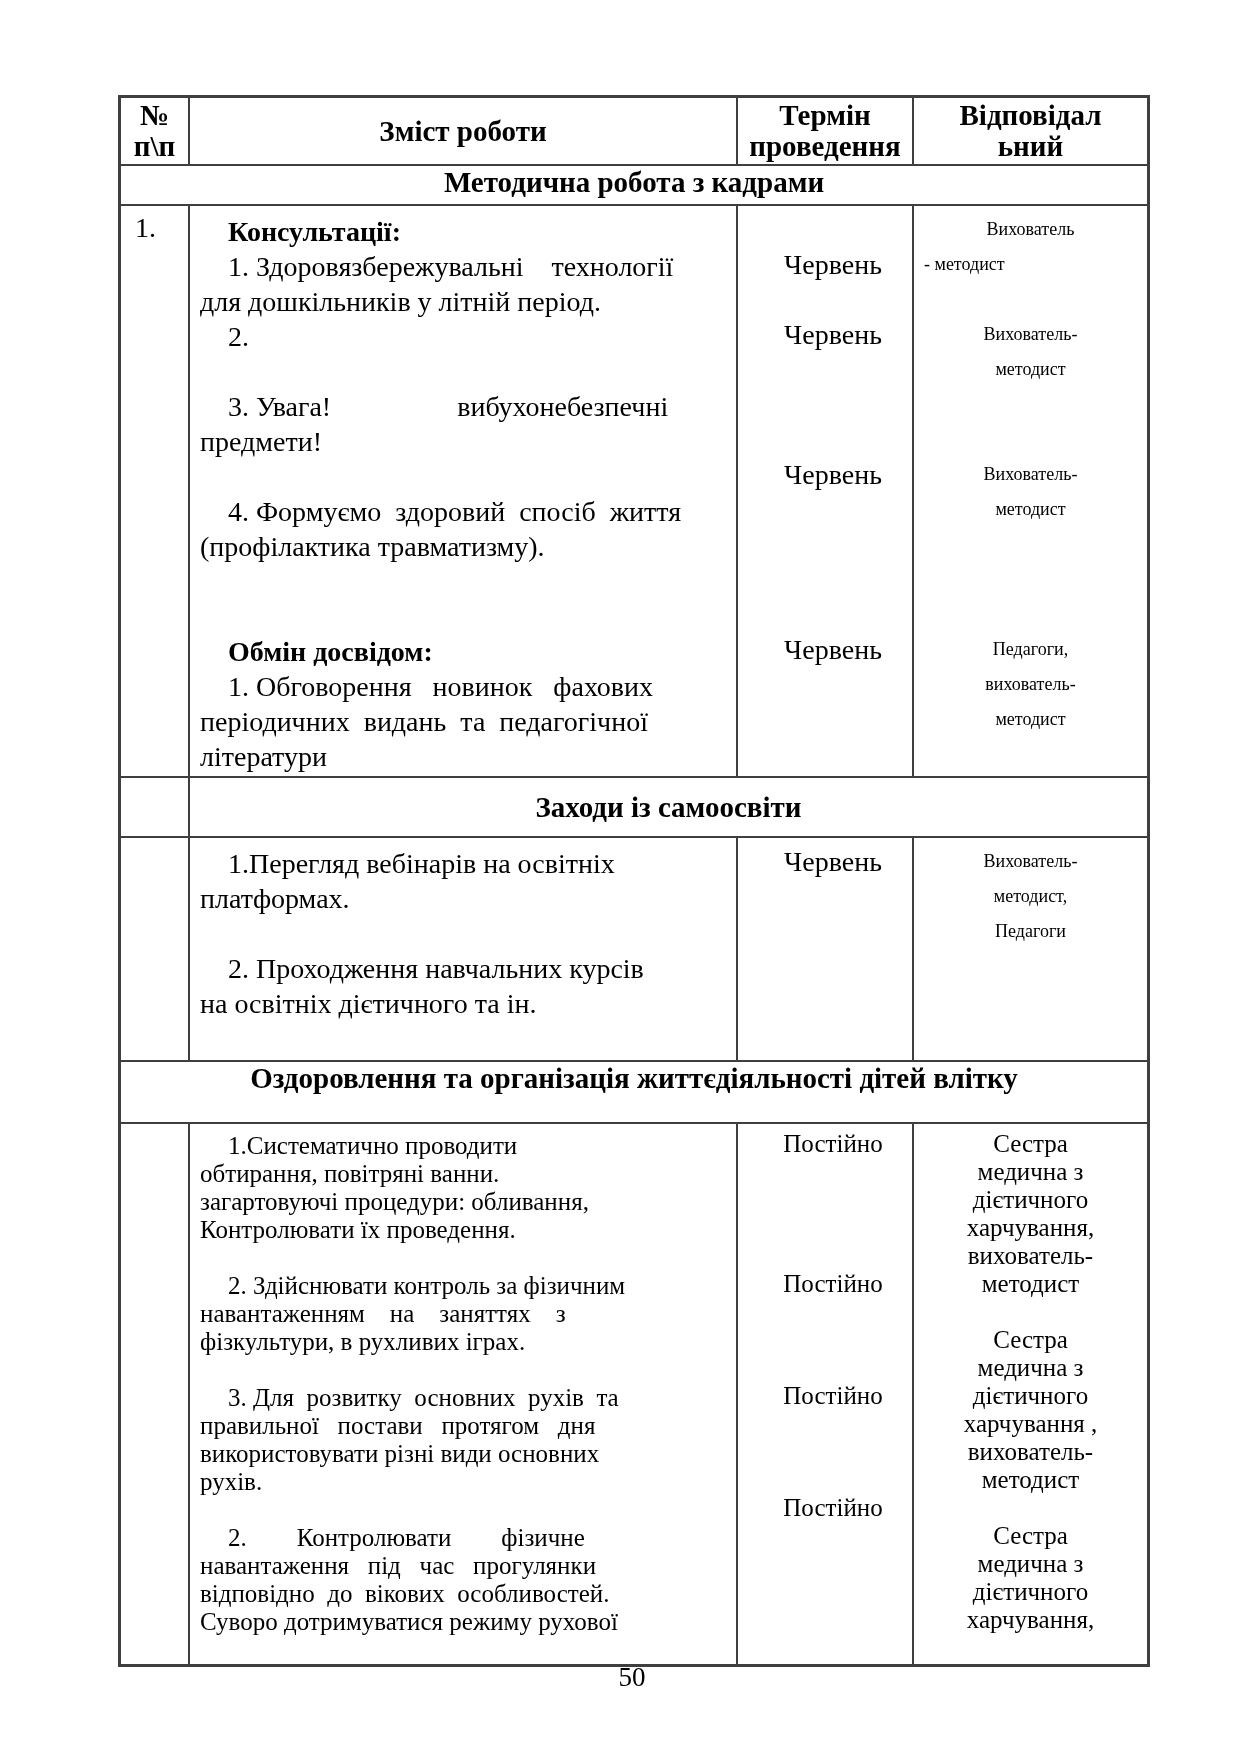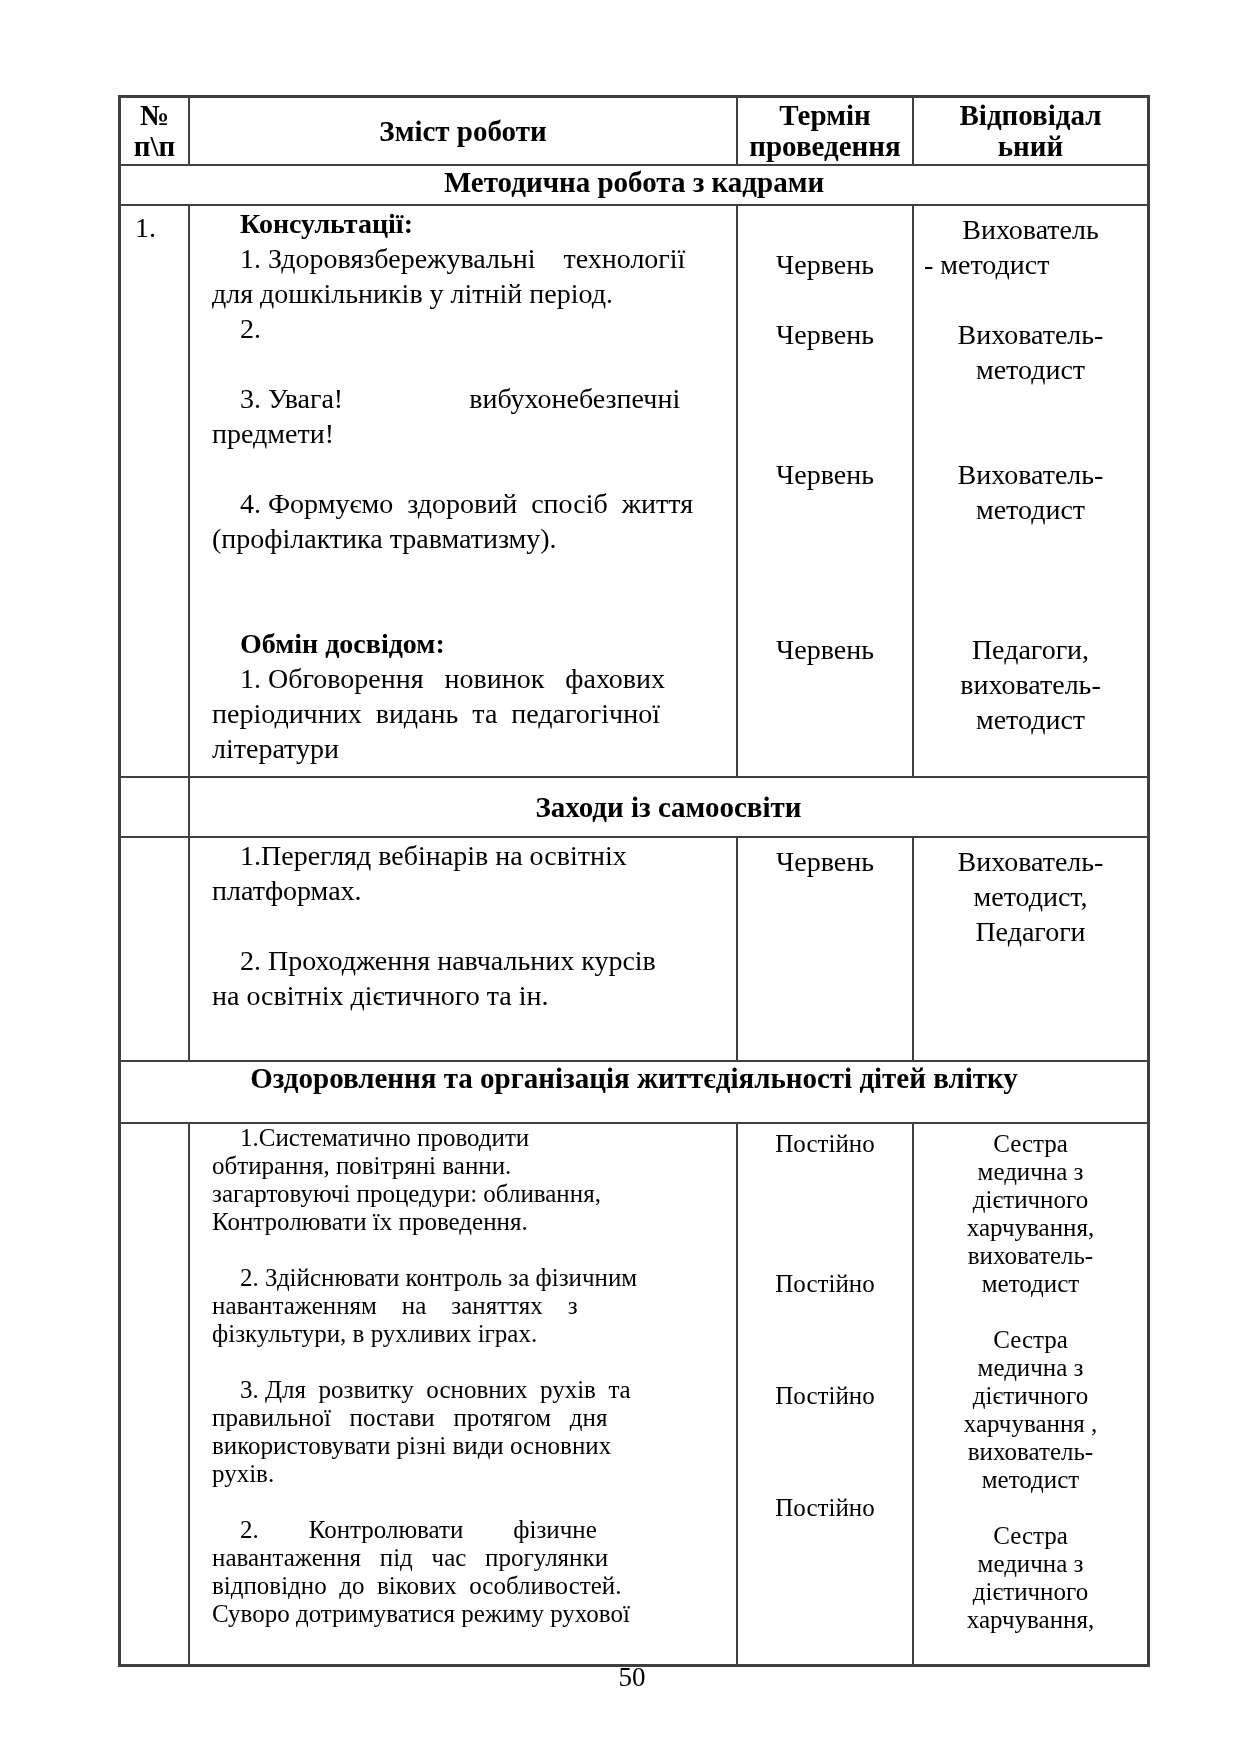--- a/index.html
+++ b/index.html
@@ -14,27 +14,27 @@
   .thead{height:66px;}
   .hc{display:flex;flex-direction:column;align-items:center;justify-content:center;font-weight:bold;font-size:29px;line-height:31px;text-align:center;}
   
   .sec{display:flex;align-items:flex-start;justify-content:center;font-weight:bold;font-size:29px;}
   .sec-full{height:38px;}
   .sec3{height:60px;}
   .sec2{height:58px;}
   .sec2 .title{display:flex;align-items:center;justify-content:center;font-weight:bold;font-size:29px;}
   
   .c1{padding:6px 0 0 14px;font-size:28px;}
-  .c2{padding:0 6px 0 10px;font-size:28px;margin-left:12px;}
+  .c2{padding:8px 6px 0 10px;font-size:28px;}
   .ln{height:35px;line-height:35px;white-space:pre;overflow:hidden;}
   .ind{padding-left:28px;}
   .b{font-weight:bold;}
   .c3{position:relative;font-size:28px;}
-  .tv{position:absolute;left:0;width:100%;text-align:center;height:35px;line-height:35px;}
-  .c4{padding:6px 2px 0 2px;font-size:28px;text-align:center;}
+  .tv{position:absolute;left:8px;width:100%;text-align:center;height:35px;line-height:35px;}
+  .c4{padding:6px 2px 0 2px;font-size:18px;text-align:center;}
   .c4 .ln{height:35px;line-height:35px;}
   .left{text-align:left;padding-left:8px;}
   
   .r3 .c2,.r3 .c4{font-size:25px;}
   .r3 .ln{height:28px;line-height:28px;}
   .r3 .tv{height:28px;line-height:28px;font-size:25px;}
   .row1{height:570px;}
   .row2{height:222px;}
   .row3{height:540px;font-family:Liberation Serif, serif;}
   .pagenum{position:absolute;left:12px;top:1662px;width:1240px;text-align:center;font-size:27px;}

